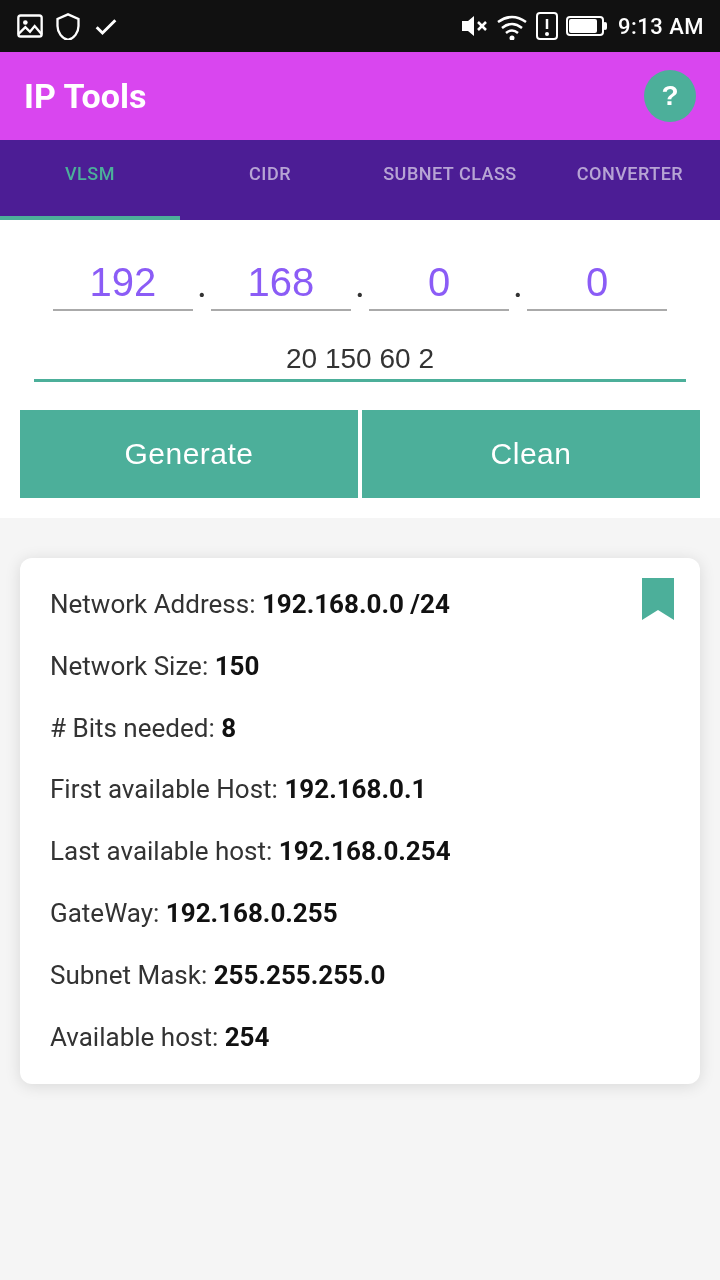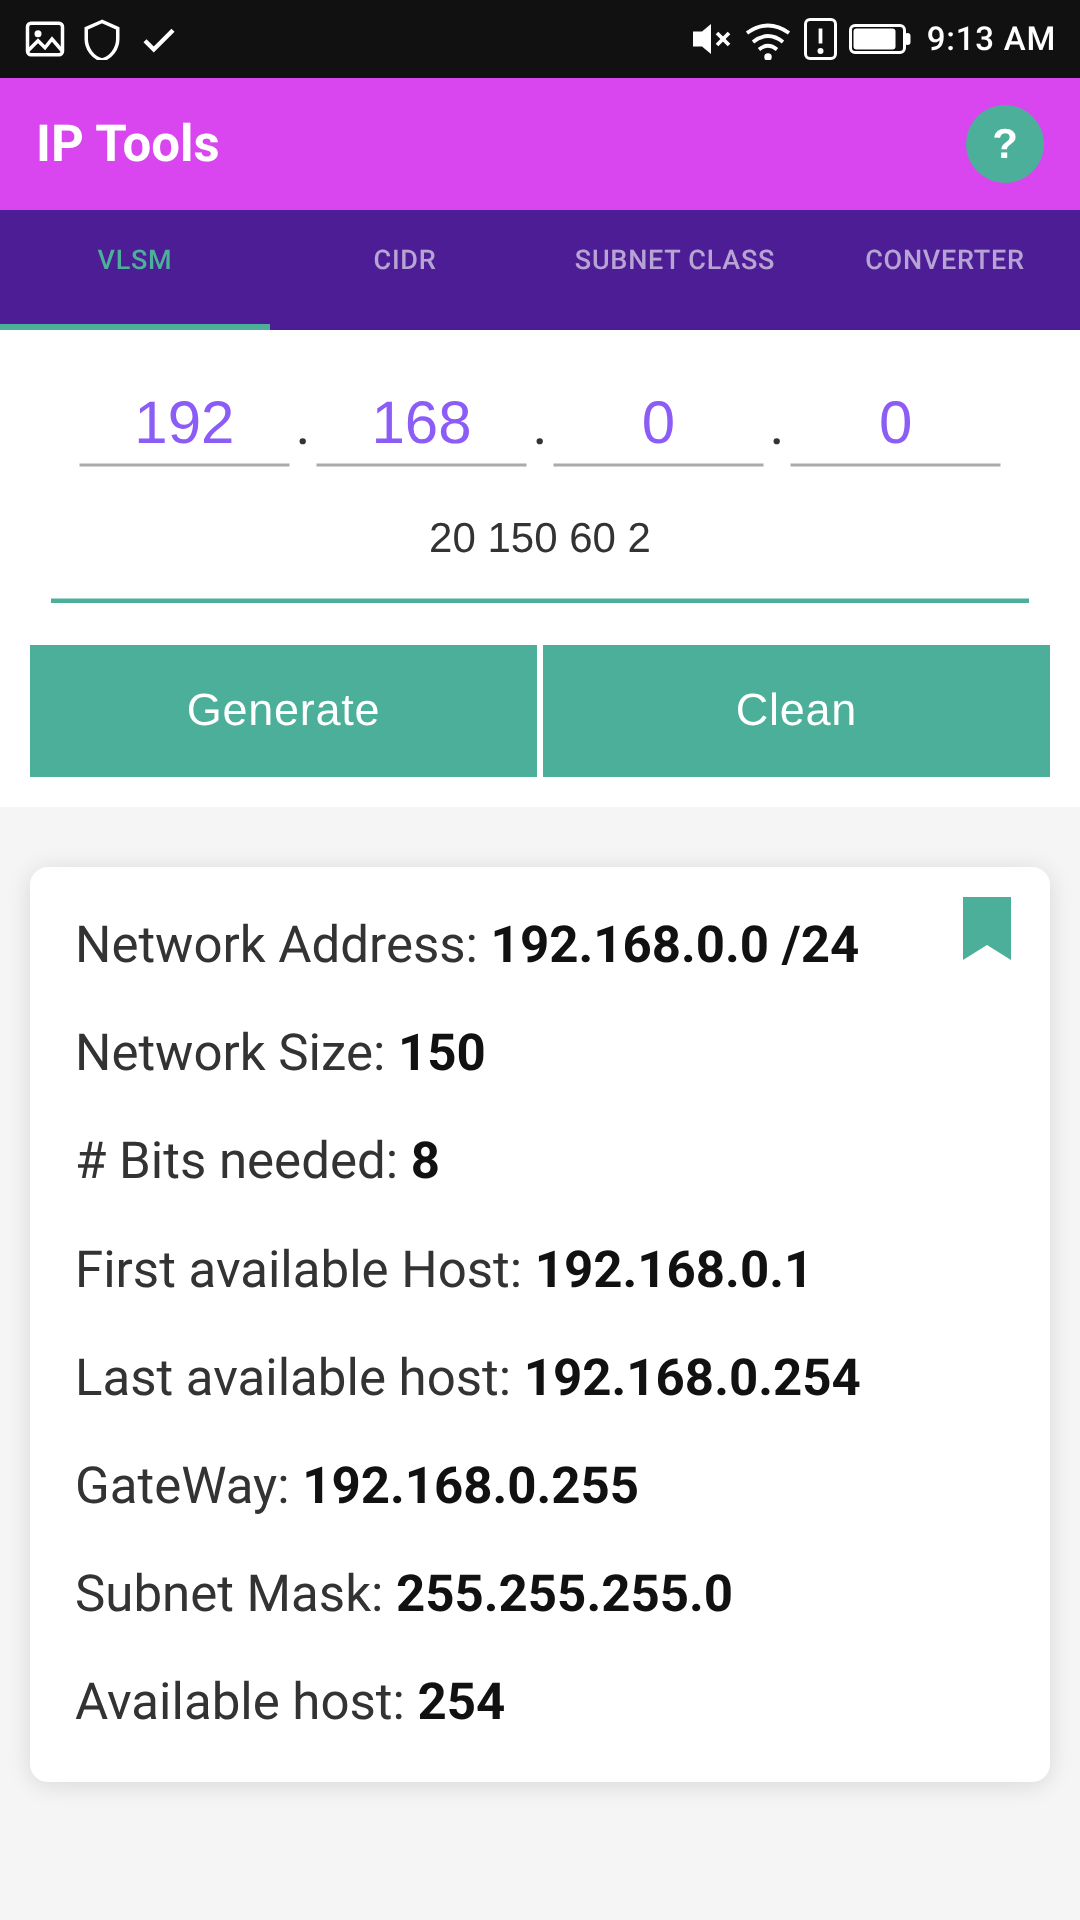--- a/index.html
+++ b/index.html
@@ -148,21 +148,21 @@
       color: #333;
       padding: 0 4px;
       padding-bottom: 8px;
       line-height: 1;
     }
 
     
     .subnet-row {
       margin: 28px 14px 0;
       border-bottom: 3px solid #4CAF9A;
-      padding-bottom: 20px;
+      padding-bottom: 0;
     }
     .subnet-input {
       width: 100%;
       font-size: 28px;
       color: #333;
       text-align: center;
       border: none;
       outline: none;
       background: transparent;
       padding: 4px 0;
@@ -200,21 +200,21 @@
     }
     .bookmark-icon {
       position: absolute;
       top: 18px;
       right: 24px;
       width: 36px;
       height: 46px;
     }
     .result-row {
       margin-bottom: 28px;
-      font-size: 34px;
+      font-size: 26px;
       line-height: 1.3;
     }
     .result-row:last-child {
       margin-bottom: 0;
     }
     .result-label {
       color: #333;
       font-weight: 400;
     }
     .result-value {

